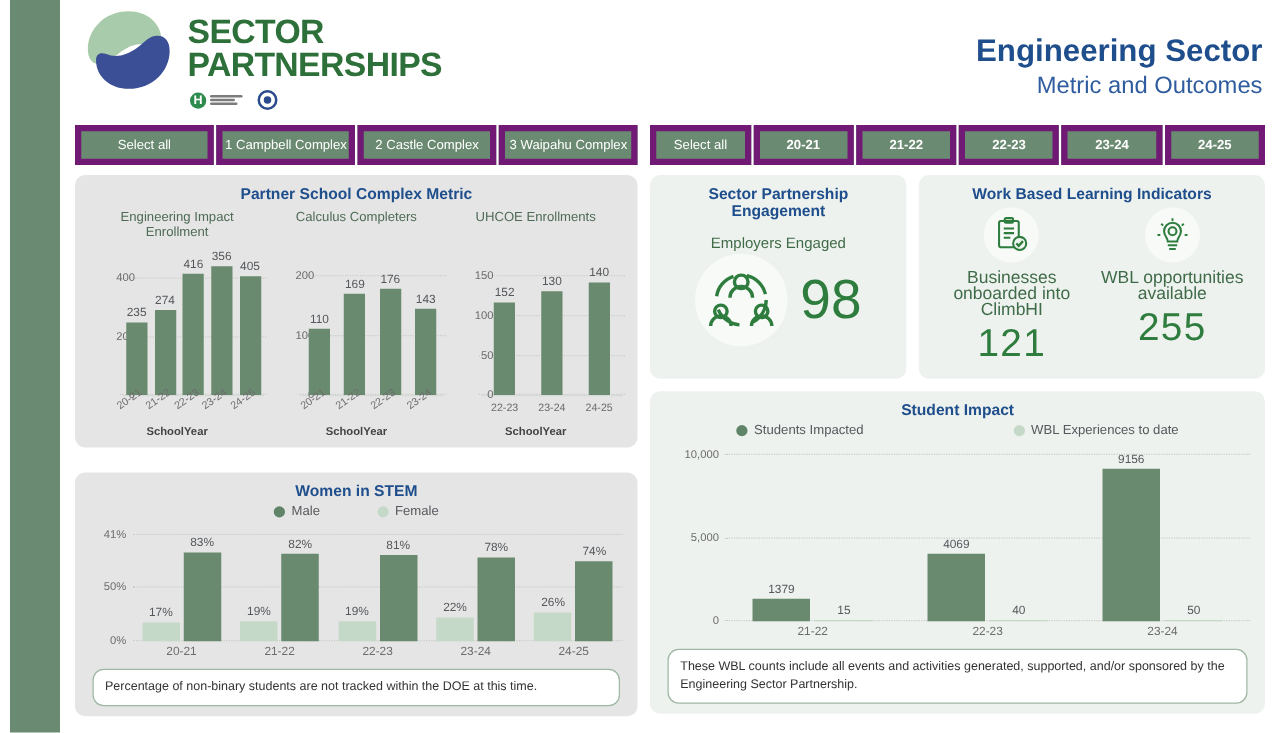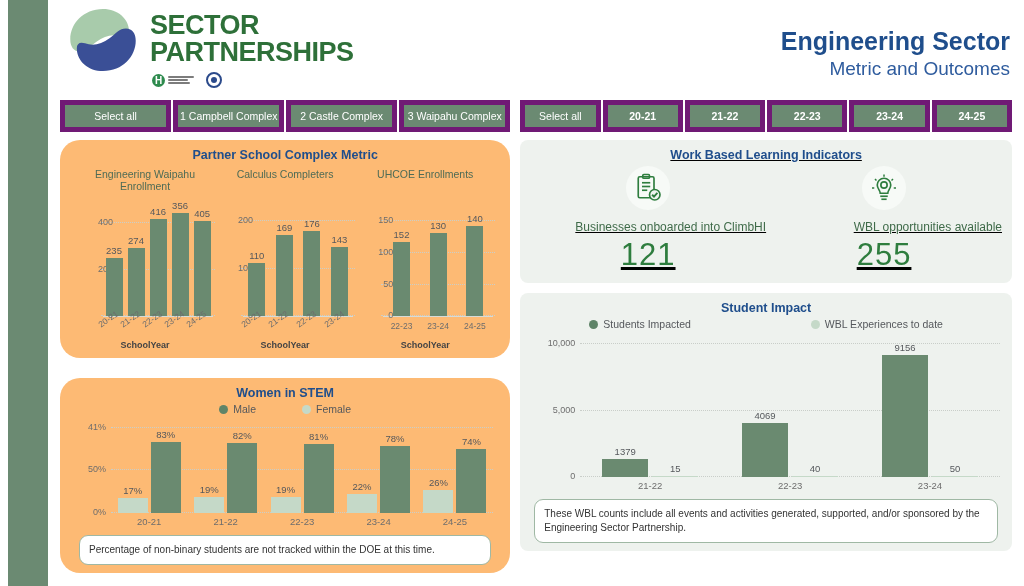--- a/index.html
+++ b/index.html
@@ -57,21 +57,21 @@
   }
   .slicer-right .slicer-btn { font-weight: bold; }
   .slicer-right .slicer-btn:first-child { font-weight: normal; }
 
   
   .columns { display: flex; gap: 10px; padding: 8px 12px 0 12px; }
   .col-left { width: 455px; }
   .col-right { width: 497px; }
 
   .card {
-    background: #fdba74; border-radius: 20px; padding: 8px 15px;
+    background: #e5e5e5; border-radius: 8px; padding: 8px 10px;
   }
   .card-title {
     font-size: 12.5px; font-weight: bold; color: #1f4e8c; text-align: center;
   }
 
   
   .multiples { display: flex; margin-top: 6px; }
   .mini { flex: 1; }
   .mini-title {
     font-size: 10.5px; color: #4e6b55; text-align: center; line-height: 12px;
@@ -134,36 +134,36 @@
 
   .note {
     margin: 8px 4px 0 4px; border: 1px solid #9fb8a4; border-radius: 9px;
     background: #ffffff; font-size: 10px; color: #333; padding: 7px 9px; line-height: 14px;
   }
 
   
   .kpi-row { display: flex; gap: 10px; }
   .kpi-card { background: #eef2ee; border-radius: 8px; padding: 8px 10px 10px 10px; }
   .kpi-engagement { width: 205px; }
-  .kpi-wbl { flex: 1; text-decoration: underline; }
+  .kpi-wbl { flex: 1; }
   .kpi-sublabel { font-size: 12px; color: #3f6b49; text-align: center; margin-top: 11px; }
   .engagement-body { display: flex; align-items: center; justify-content: center; gap: 10px; margin-top: 2px; }
   .icon-circle {
     width: 74px; height: 74px; border-radius: 50%; background: #f7faf7;
     display: flex; align-items: center; justify-content: center;
   }
   .big-number { font-size: 44px; color: #2e7d3e; font-weight: normal; line-height: 44px; }
 
   .wbl-cols { display: flex; margin-top: 4px; }
   .wbl-col { flex: 1; text-align: center; }
   .wbl-icon-circle {
     width: 44px; height: 44px; border-radius: 50%; background: #f7faf7;
     display: flex; align-items: center; justify-content: center; margin: 0 auto;
   }
-  .wbl-label { font-size: 12px; color: #3f6b49; line-height: 13px; margin-top: 11px; text-align: right; }
+  .wbl-label { font-size: 14px; color: #3f6b49; line-height: 13px; margin-top: 5px; }
   .wbl-number { font-size: 31px; color: #2e7d3e; line-height: 36px; margin-top: 3px; letter-spacing: 1px; }
 
   
   .impact-card { margin-top: 10px; background: #eef2ee; border-radius: 8px; padding: 8px 10px; }
   .impact-legend { display: flex; justify-content: center; gap: 120px; margin-top: 3px; }
   .impact-plot { position: relative; height: 142px; margin-top: 5px; }
   .impact-y { position: absolute; left: 0; top: 0; bottom: 0; width: 48px; }
   .impact-grid { position: absolute; left: 50px; right: 2px; border-top: 1px dotted #c9cec9; }
   .impact-groups {
     position: absolute; left: 50px; right: 2px; bottom: 0; top: 0;
@@ -235,21 +235,21 @@
   <div class="columns">
 
     <div class="col-left">
 
       <div class="card">
         <div class="card-title">Partner School Complex Metric</div>
 
         <div class="multiples">
 
           <div class="mini">
-            <div class="mini-title">Engineering Waipahu Enrollment</div>
+            <div class="mini-title">Engineering Impact Enrollment</div>
             <div class="plot">
               <div class="gridline" style="top:26px"></div>
               <div class="gridline" style="top:73px"></div>
               <div class="gridline" style="top:119px"></div>
               <div class="yaxis">
                 <span class="ytick" style="top:26px">400</span>
                 <span class="ytick" style="top:73px">200</span>
                 <span class="ytick" style="top:119px">0</span>
               </div>
               <div class="bars">
@@ -446,20 +446,38 @@
         </div>
         <div class="note">Percentage of non-binary students are not tracked within the DOE at this time.</div>
       </div>
 
     </div>
 
     <div class="col-right">
 
       <div class="kpi-row">
 
+        <div class="kpi-card kpi-engagement">
+          <div class="card-title">Sector Partnership Engagement</div>
+          <div class="kpi-sublabel">Employers Engaged</div>
+          <div class="engagement-body">
+            <span class="icon-circle">
+              <svg width="58" height="58" viewBox="0 0 64 64" fill="none" stroke="#2e7d3e" stroke-width="3">
+                <circle cx="32" cy="32" r="22" stroke-dasharray="24 12"></circle>
+                <circle cx="32" cy="16" r="6" fill="none"></circle>
+                <path d="M22 30 a10 10 0 0 1 20 0" fill="none"></path>
+                <circle cx="14" cy="42" r="5.5" fill="none"></circle>
+                <path d="M5 55 a9 9 0 0 1 18 0" fill="none"></path>
+                <circle cx="50" cy="42" r="5.5" fill="none"></circle>
+                <path d="M41 55 a9 9 0 0 1 18 0" fill="none"></path>
+              </svg>
+            </span>
+            <span class="big-number">98</span>
+          </div>
+        </div>
 
         <div class="kpi-card kpi-wbl">
           <div class="card-title">Work Based Learning Indicators</div>
           <div class="wbl-cols">
             <div class="wbl-col">
               <span class="wbl-icon-circle">
                 <svg width="30" height="30" viewBox="0 0 40 40" fill="none" stroke="#2e7d3e" stroke-width="2.2">
                   <rect x="7" y="5" width="21" height="28" rx="2"></rect>
                   <rect x="13" y="2" width="9" height="5" rx="1.5"></rect>
                   <line x1="12" y1="13" x2="23" y2="13"></line>

